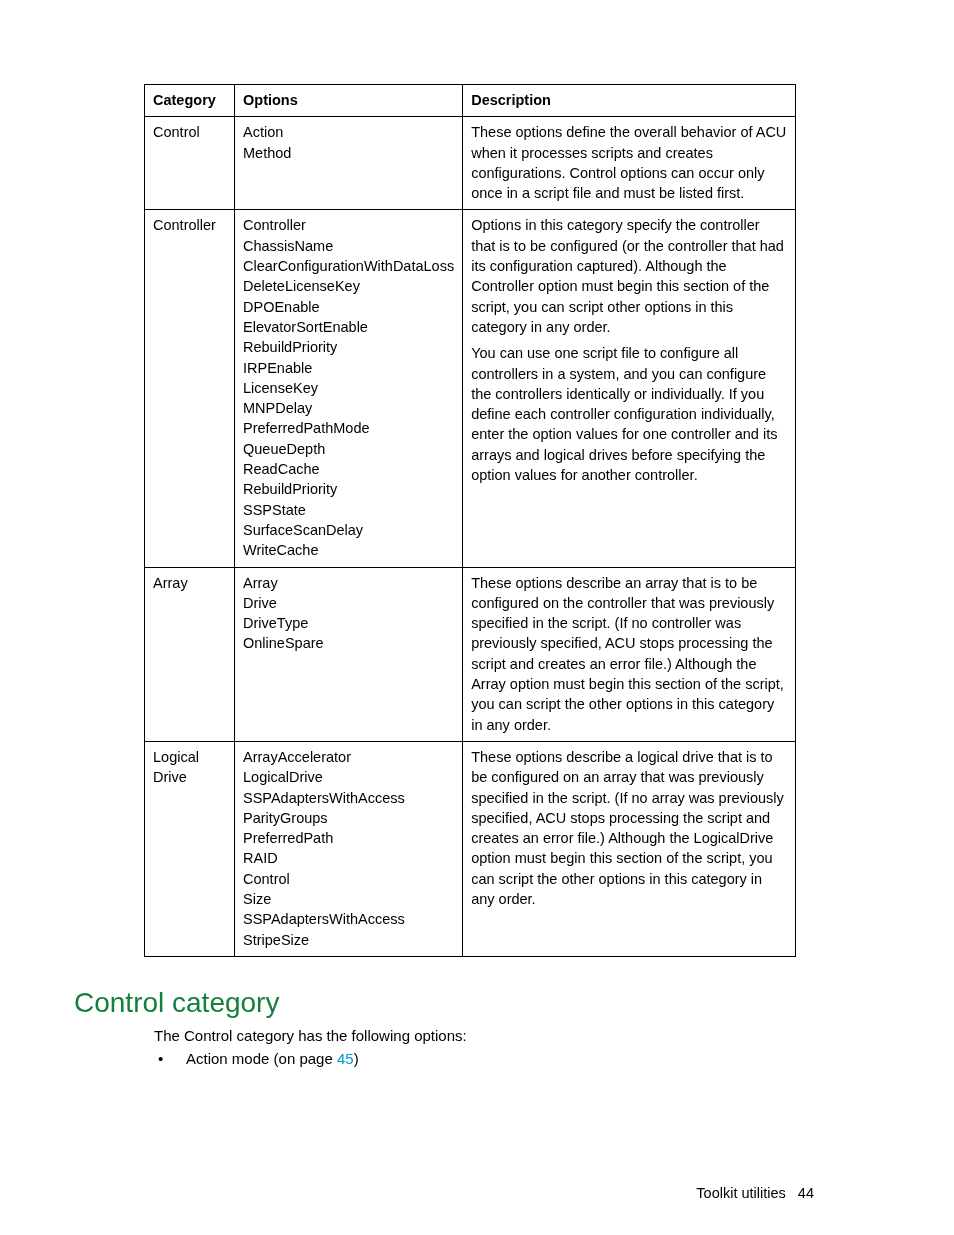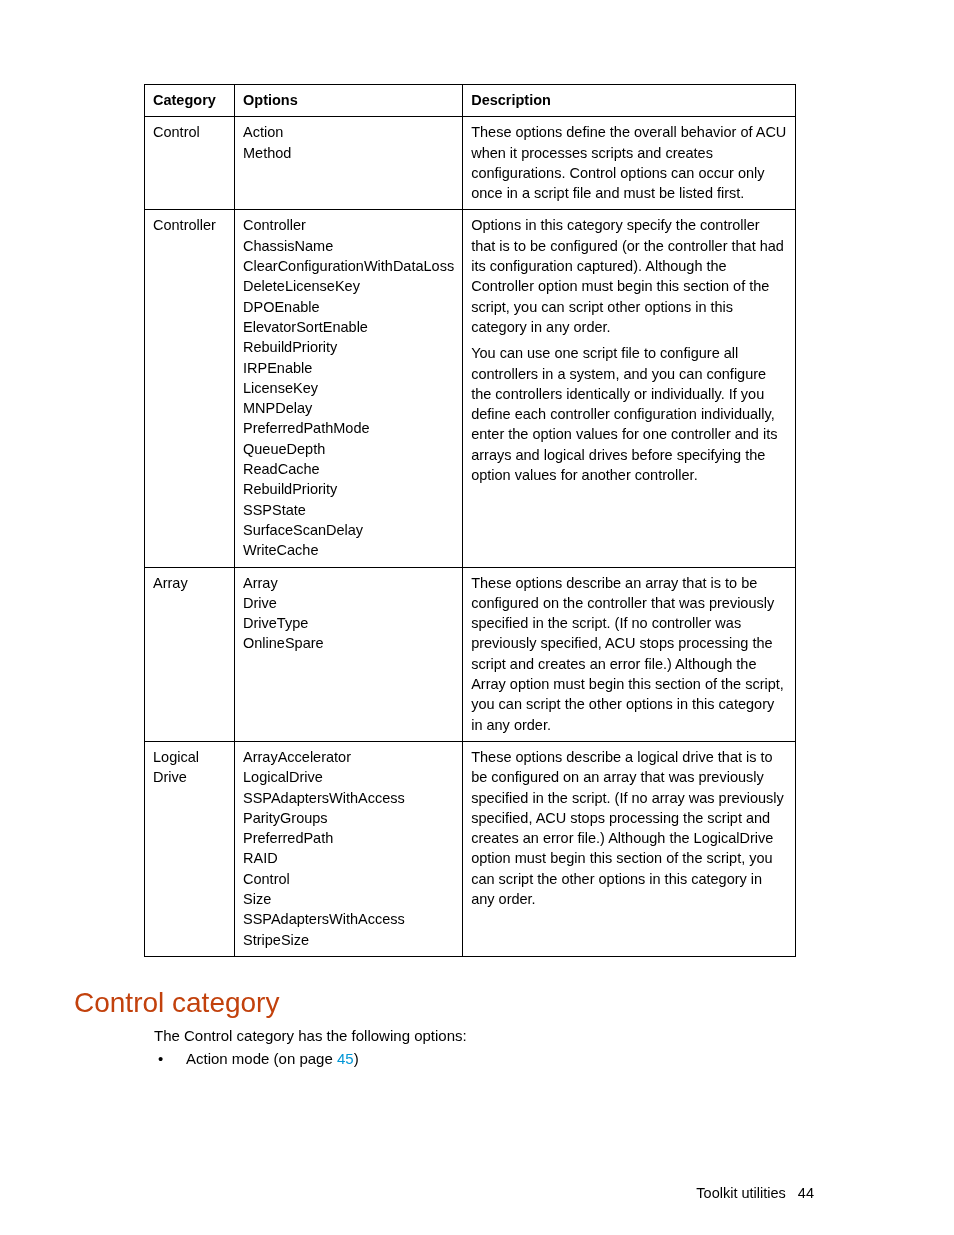--- a/index.html
+++ b/index.html
@@ -34,21 +34,21 @@
     font-weight: 700;
   }
   table.main col.c1 { width: 90px; }
   table.main col.c2 { width: 224px; }
   table.main col.c3 { width: auto; }
   .opt-line { display: block; }
   .para-gap { display:block; height:6px; }
   h2.section {
     font-size: 28px;
     font-weight: 300;
-    color: #c2410c;
+    color: #15803d;
     margin: 30px 0 8px -66px;
   }
   p.body {
     font-size: 15px;
     margin: 4px 0 6px 14px;
     font-weight: 300;
   }
   ul.bullets {
     margin: 6px 0 0 0;
     padding: 0;

